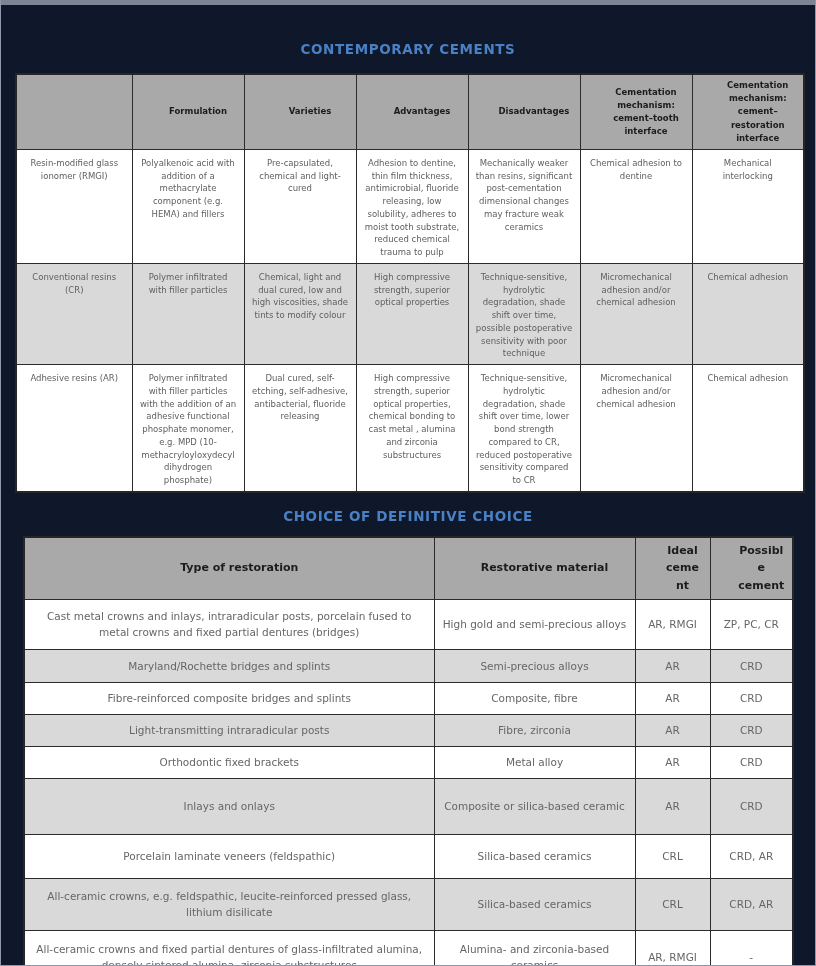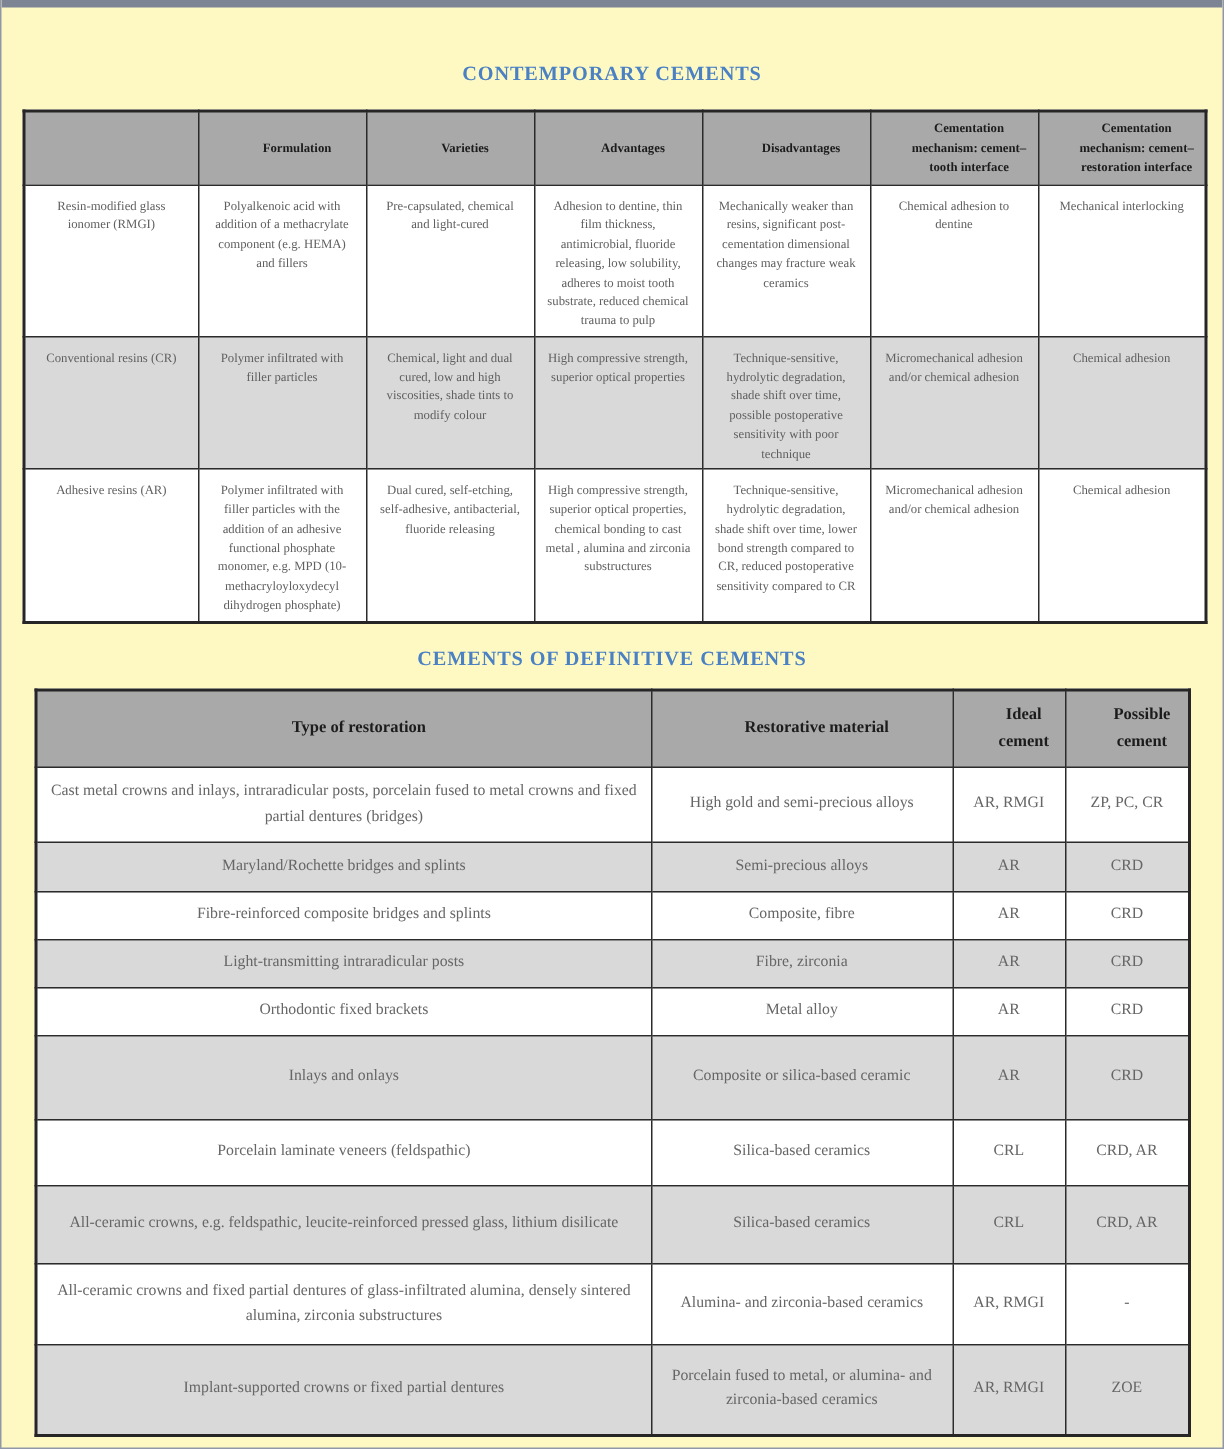--- a/index.html
+++ b/index.html
@@ -4,26 +4,25 @@
 <style>
   * { margin: 0; padding: 0; box-sizing: border-box; }
   html, body { width: 816px; }
   body {
     font-family: "DejaVu Sans", "Liberation Sans", sans-serif;
     background: #e9edf6;
   }
   .page {
     width: 816px;
     height: 966px;
-    background: #fef9c3;
+    background: #0f172a;
     border: 1px solid #8f97a9;
     border-top: none;
     position: relative;
     overflow: hidden;
-    font-family: Liberation Serif, serif;
   }
   .top-bar {
     height: 5px;
     width: 100%;
     background: #7d8494;
   }
   .section-title {
     text-align: center;
     color: #4a80c4;
     font-size: 13.5px;
@@ -146,21 +145,21 @@
         <td>Polymer infiltrated with filler particles with the addition of an adhesive functional phosphate monomer, e.g. MPD (10-methacryloyloxydecyl dihydrogen phosphate)</td>
         <td>Dual cured, self-etching, self-adhesive, antibacterial, fluoride releasing</td>
         <td>High compressive strength, superior optical properties, chemical bonding to cast metal , alumina and zirconia substructures</td>
         <td>Technique-sensitive, hydrolytic degradation, shade shift over time, lower bond strength compared to CR, reduced postoperative sensitivity compared to CR</td>
         <td>Micromechanical adhesion and/or chemical adhesion</td>
         <td>Chemical adhesion</td>
       </tr>
     </tbody>
   </table>
 
-  <div class="section-title title-2">CEMENTS OF DEFINITIVE CEMENTS</div>
+  <div class="section-title title-2">CHOICE OF DEFINITIVE CHOICE</div>
 
   <table class="tbl-definitive">
     <colgroup>
       <col style="width:410px">
         <col style="width:201px">
         <col style="width:75px">
         <col style="width:83px">
     </colgroup>
     <thead>
       <tr>

